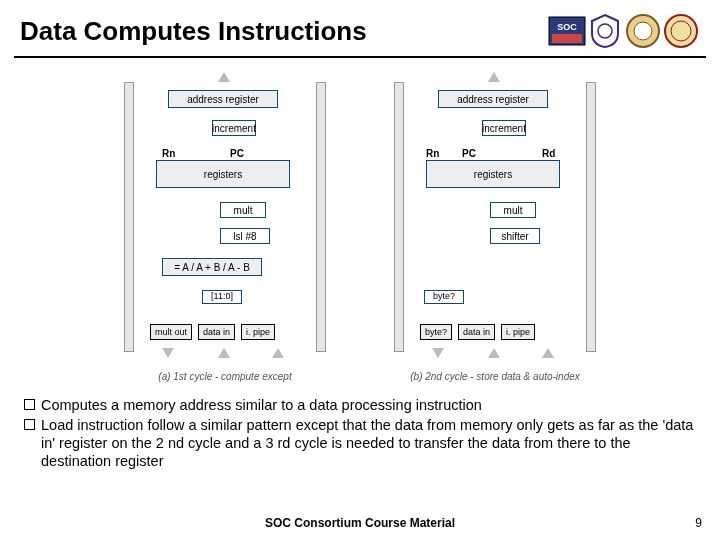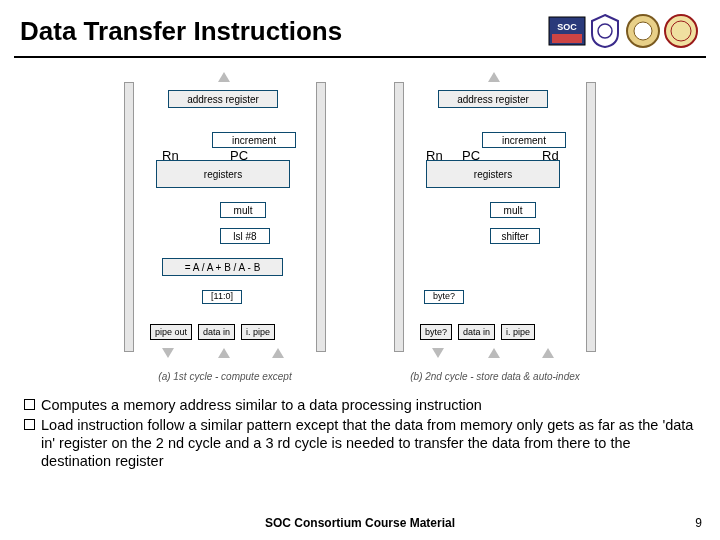--- a/index.html
+++ b/index.html
@@ -8,45 +8,45 @@
   .title { font-size: 26px; font-weight: bold; }
   .logos { display: flex; gap: 0; align-items: center; }
   .logo { width: 38px; height: 38px; display: flex; align-items: center; justify-content: center; }
   .hr { border-bottom: 2px solid #000; margin: 0 14px 14px 14px; }
   .diagrams { display: flex; justify-content: center; gap: 60px; margin: 4px 0 8px 0; }
   .diagram { position: relative; width: 210px; height: 310px; }
   .bus-left { position: absolute; left: 4px; top: 10px; width: 10px; height: 270px; background: #e6e6e6; border: 1px solid #999; }
   .bus-right { position: absolute; right: 4px; top: 10px; width: 10px; height: 270px; background: #e6e6e6; border: 1px solid #999; }
   .box { position: absolute; border: 1px solid #0c4a6e; background: #fff; font-size: 10px; text-align: center; display: flex; align-items: center; justify-content: center; padding: 1px 2px; line-height: 1.1; }
   .addr-reg { left: 48px; top: 18px; width: 110px; height: 18px; background: #eee; }
-  .incr { left: 92px; top: 60px; width: 84px; height: 16px; }
+  .incr { left: 92px; top: 48px; width: 44px; height: 16px; }
   .registers { left: 36px; top: 88px; width: 134px; height: 28px; background: #eee; }
   .mult { left: 100px; top: 130px; width: 46px; height: 16px; }
   .lsl { left: 100px; top: 156px; width: 50px; height: 16px; }
   .shifter { left: 100px; top: 156px; width: 50px; height: 16px; }
-  .alu { left: 42px; top: 186px; width: 121px; height: 18px; background: #eee; }
+  .alu { left: 42px; top: 186px; width: 100px; height: 18px; background: #eee; }
   .bits { left: 82px; top: 218px; width: 40px; height: 14px; font-size: 9px; }
   .byteq { left: 34px; top: 218px; width: 40px; height: 14px; font-size: 9px; }
   .bot-row { position: absolute; left: 30px; top: 252px; display: flex; gap: 6px; }
   .bot-box { border: 1px solid #000; background: #eee; font-size: 9px; padding: 2px 4px; white-space: nowrap; }
-  .label-small { position: absolute; font-size: 13px; color: #000; }
+  .label-small { position: absolute; font-size: 10px; color: #000; font-weight: bold; }
   .caption { position: absolute; bottom: 0; left: 0; right: 0; text-align: center; font-size: 10px; font-style: italic; color: #555; }
   .arrow-up { position: absolute; width: 0; height: 0; border-left: 6px solid transparent; border-right: 6px solid transparent; border-bottom: 10px solid #bbb; }
   .arrow-down { position: absolute; width: 0; height: 0; border-left: 6px solid transparent; border-right: 6px solid transparent; border-top: 10px solid #bbb; }
   .bullets { padding: 6px 24px 0 24px; font-size: 14.5px; line-height: 1.25; }
   .bullet { display: flex; gap: 6px; margin-bottom: 2px; }
   .bullet-mark { width: 11px; height: 11px; border: 1.5px solid #000; flex-shrink: 0; margin-top: 3px; }
   .footer { position: absolute; bottom: 10px; left: 0; right: 0; text-align: center; font-size: 12px; font-weight: bold; }
   .page-num { position: absolute; bottom: 10px; right: 18px; font-size: 12px; }
 </style>
 </head>
 <body>
 
 <div class="header">
-  <div class="title">Data Transfer Instructions</div>
+  <div class="title">Data Computes Instructions</div>
   <div class="logos">
     <div class="logo">
         <svg width="38" height="30">
           <rect x="1" y="1" width="36" height="28" fill="#2a3a7a" stroke="#000"></rect>
           <text x="19" y="14" font-size="9" fill="#fff" text-anchor="middle" font-weight="bold">SOC</text>
           <rect x="4" y="18" width="30" height="9" fill="#c44"></rect>
         </svg>
       </div>
     <div class="logo">
         <svg width="34" height="36">
@@ -79,21 +79,21 @@
     <div class="box addr-reg">address register</div>
     <div class="box incr">increment</div>
     <span class="label-small" style="left:42px;top:76px">Rn</span>
     <span class="label-small" style="left:110px;top:76px">PC</span>
     <div class="box registers">registers</div>
     <div class="box mult">mult</div>
     <div class="box lsl">lsl #8</div>
     <div class="box alu">= A / A + B / A - B</div>
     <div class="box bits">[11:0]</div>
     <div class="bot-row">
-      <div class="bot-box">pipe out</div>
+      <div class="bot-box">mult out</div>
       <div class="bot-box">data in</div>
       <div class="bot-box">i. pipe</div>
     </div>
     <div class="arrow-down" style="left:42px;top:276px"></div>
     <div class="arrow-up" style="left:98px;top:276px"></div>
     <div class="arrow-up" style="left:152px;top:276px"></div>
     <div class="caption">(a) 1st cycle - compute except</div>
   </div>
 
   <div class="diagram">

